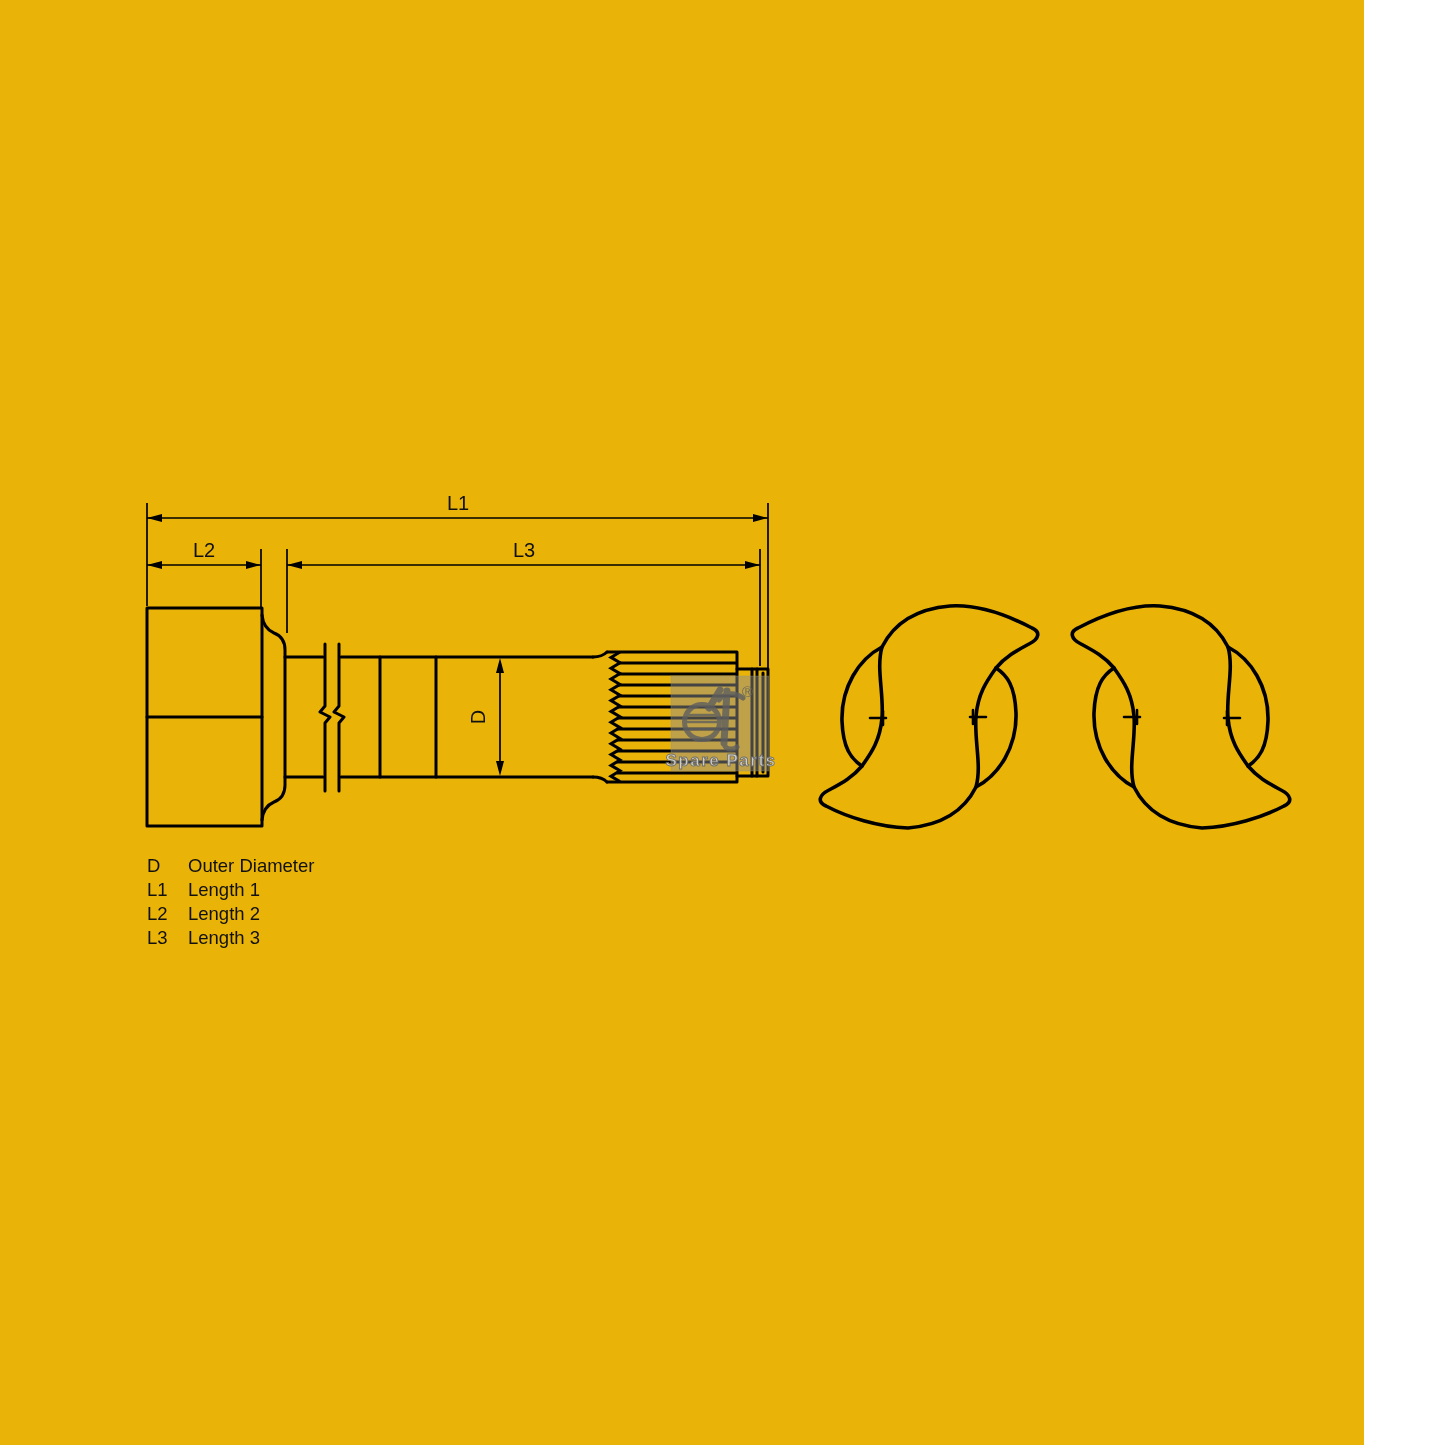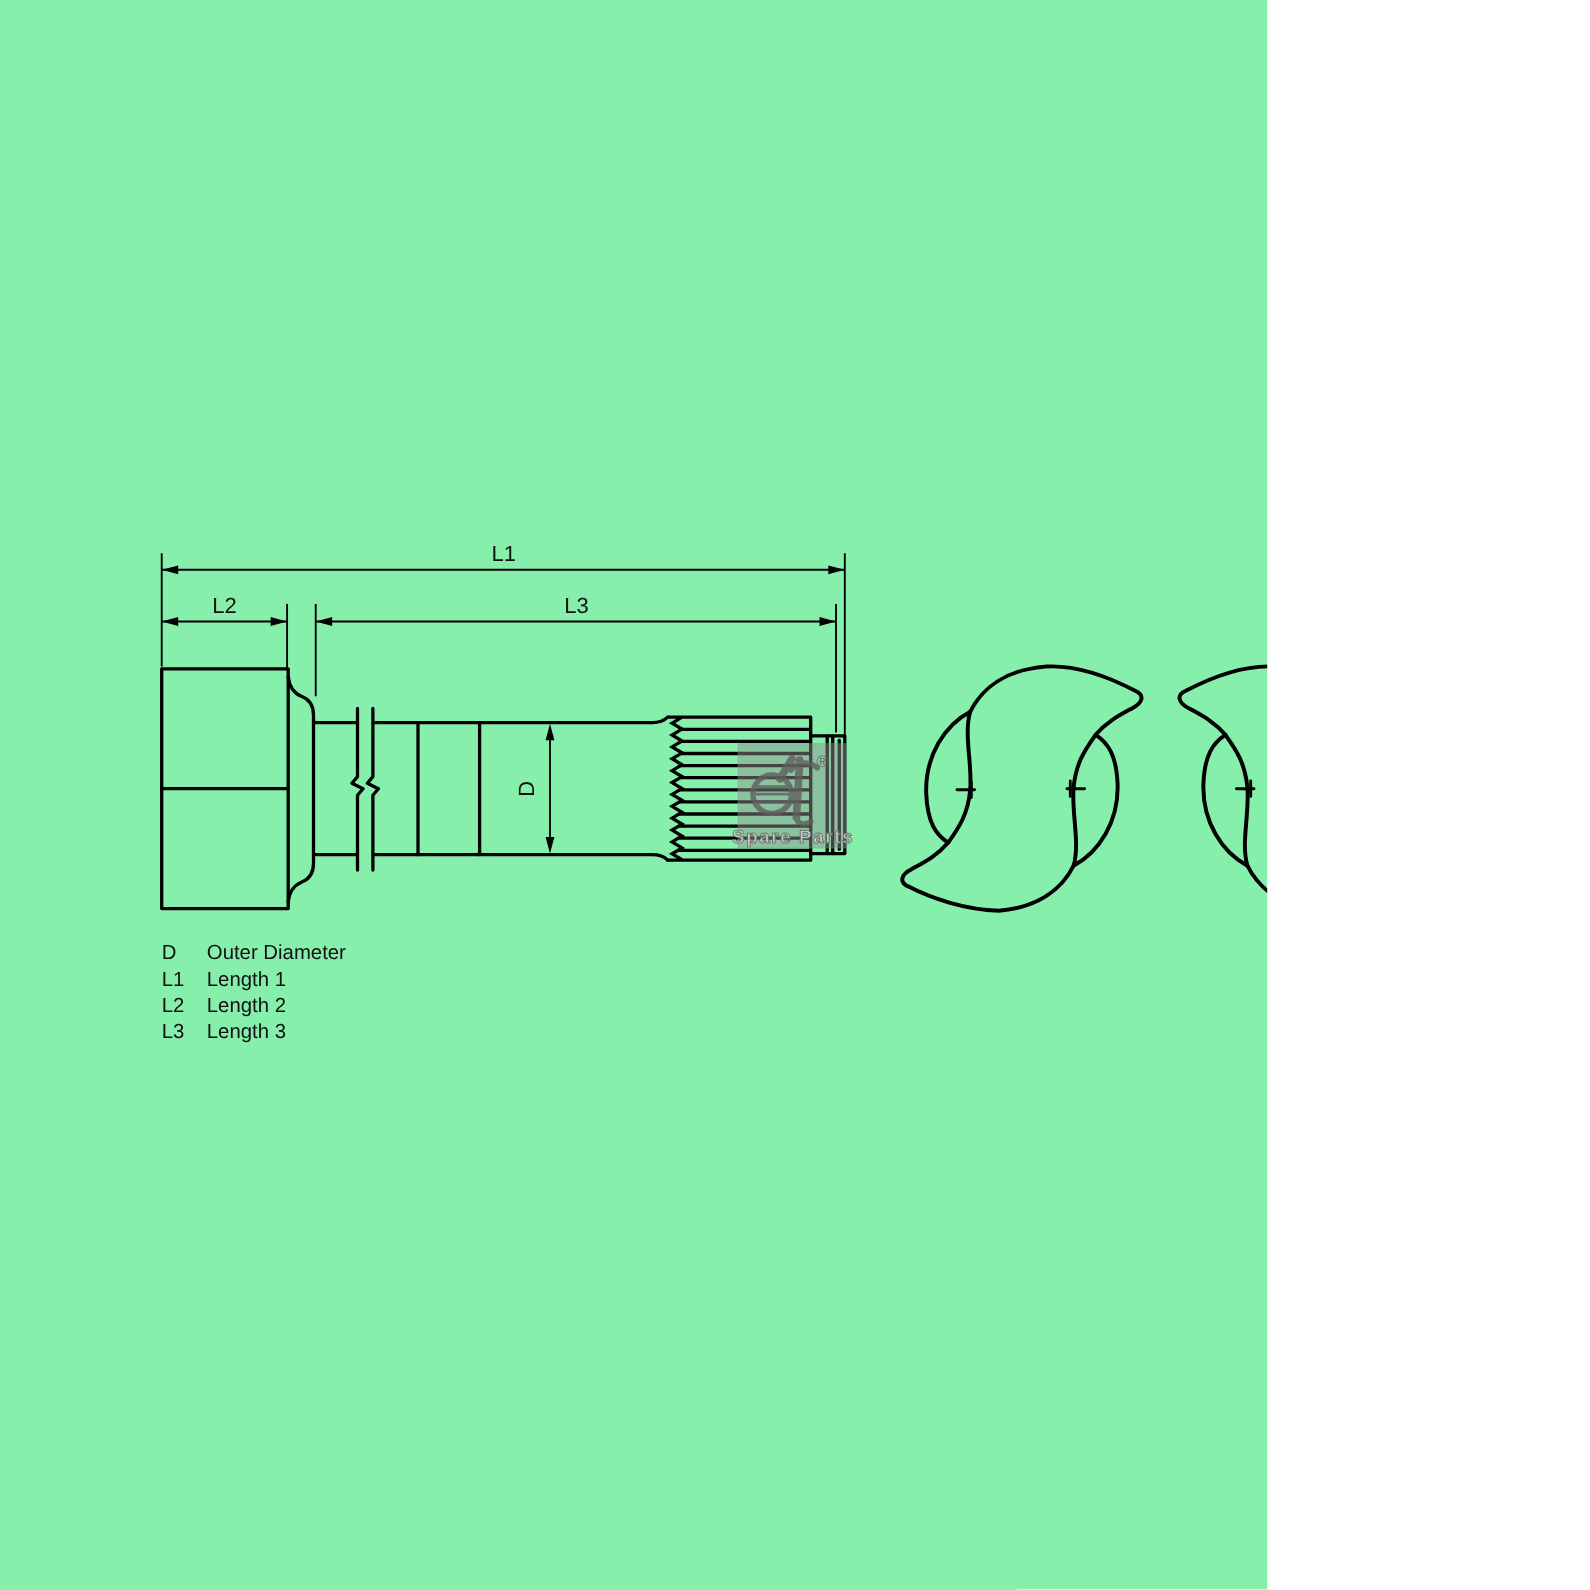--- a/index.html
+++ b/index.html
@@ -1,19 +1,19 @@
 <!DOCTYPE html>
 <html><head>
 <meta charset="utf-8">
 <style>
   html,body{margin:0;padding:0;background:#ffffff;}
   .stage{
     position:relative;
-    width:1152px;height:1445px;
-    background:#86efac;
+    width:1364px;height:1445px;
+    background:#eab308;
     font-family:"Liberation Sans", sans-serif;
     overflow:hidden;
   }
   svg{position:absolute;left:0;top:0;}
   .outline{stroke:#000;stroke-width:3;fill:none;stroke-linejoin:round;stroke-linecap:round;}
   .thin{stroke:#000;stroke-width:1.7;fill:none;}
   .arrow{fill:#000;stroke:none;}
   .dimtext{font-size:20px;fill:#111;}
   .legendtext{font-size:18.5px;fill:#111;}
   .cam{stroke:#000;stroke-width:3.6;fill:none;stroke-linejoin:round;stroke-linecap:round;}

